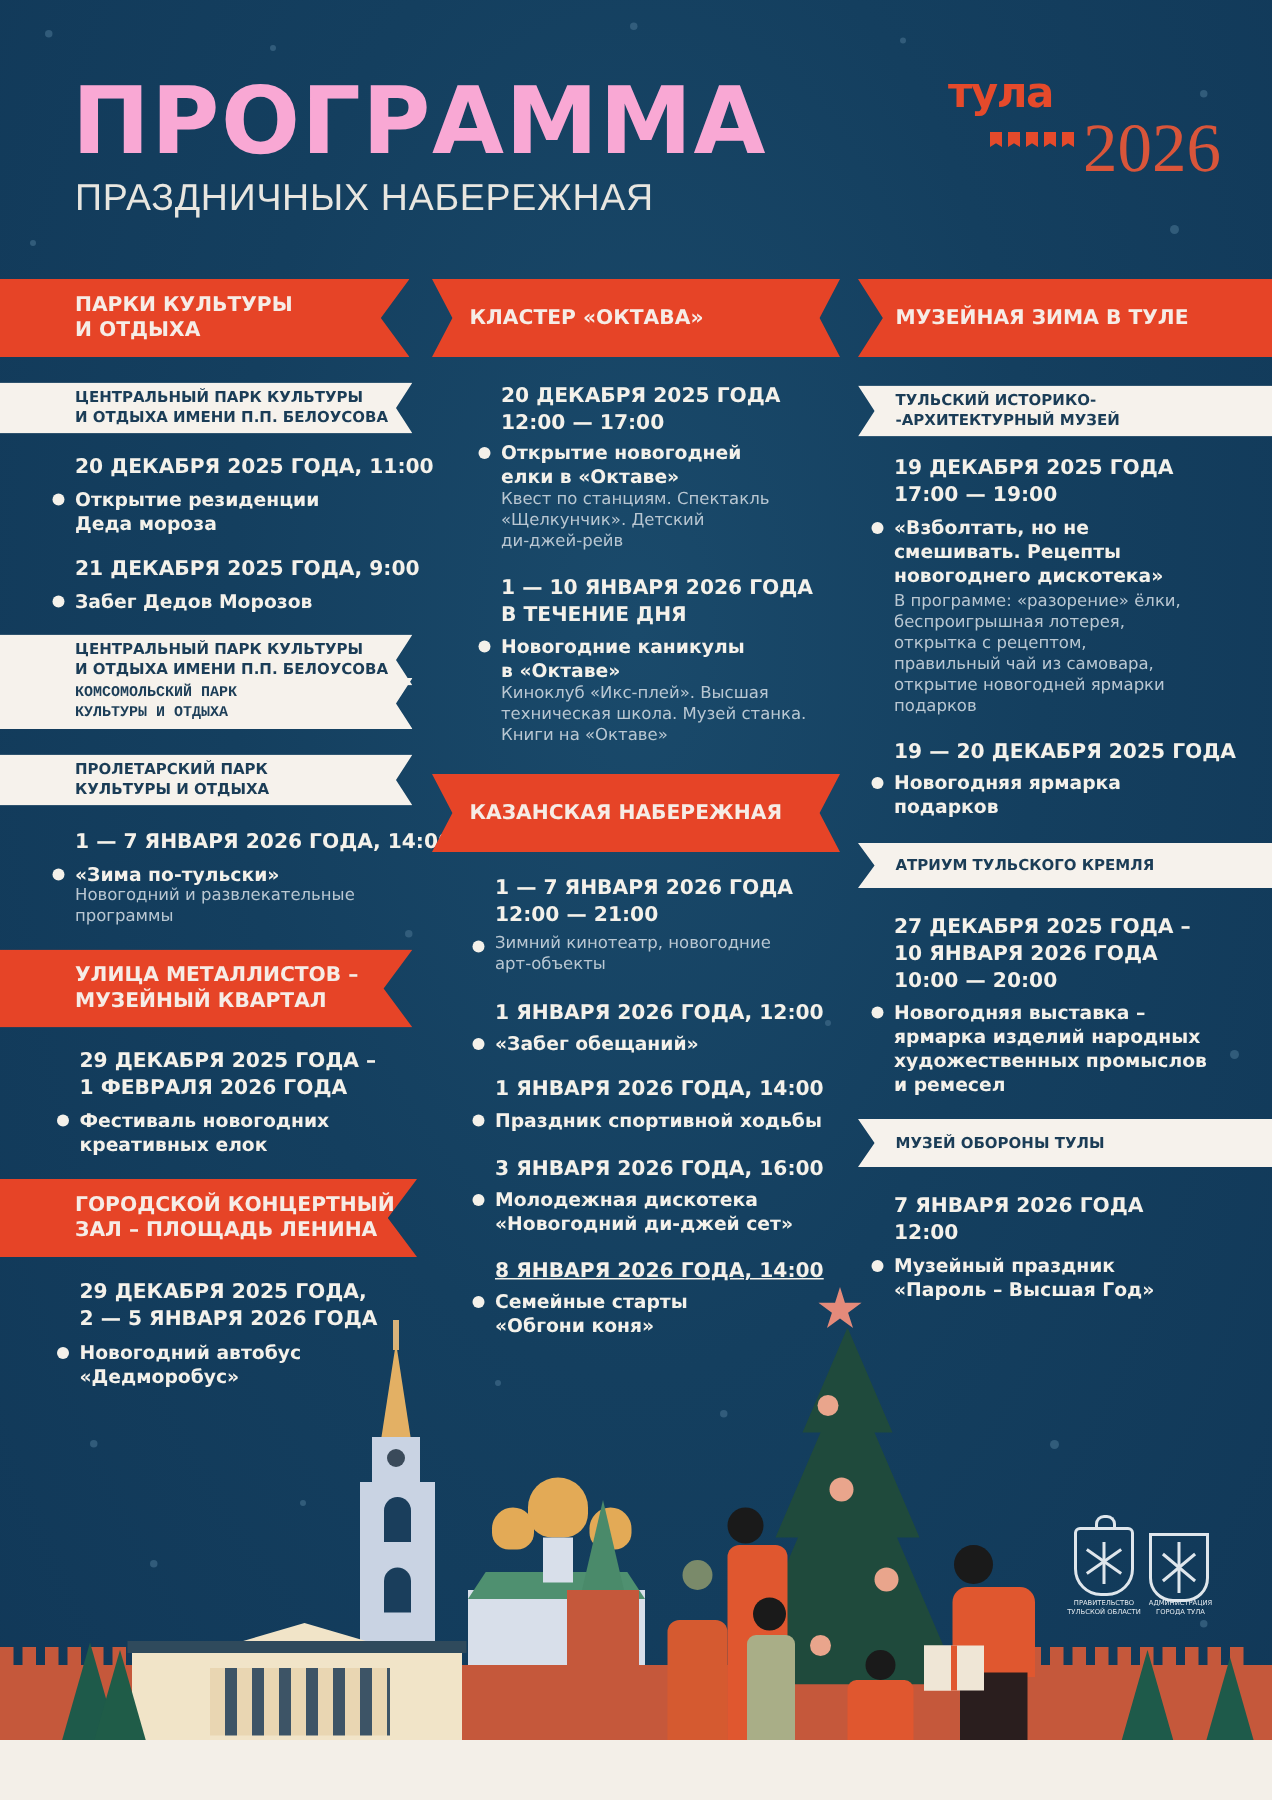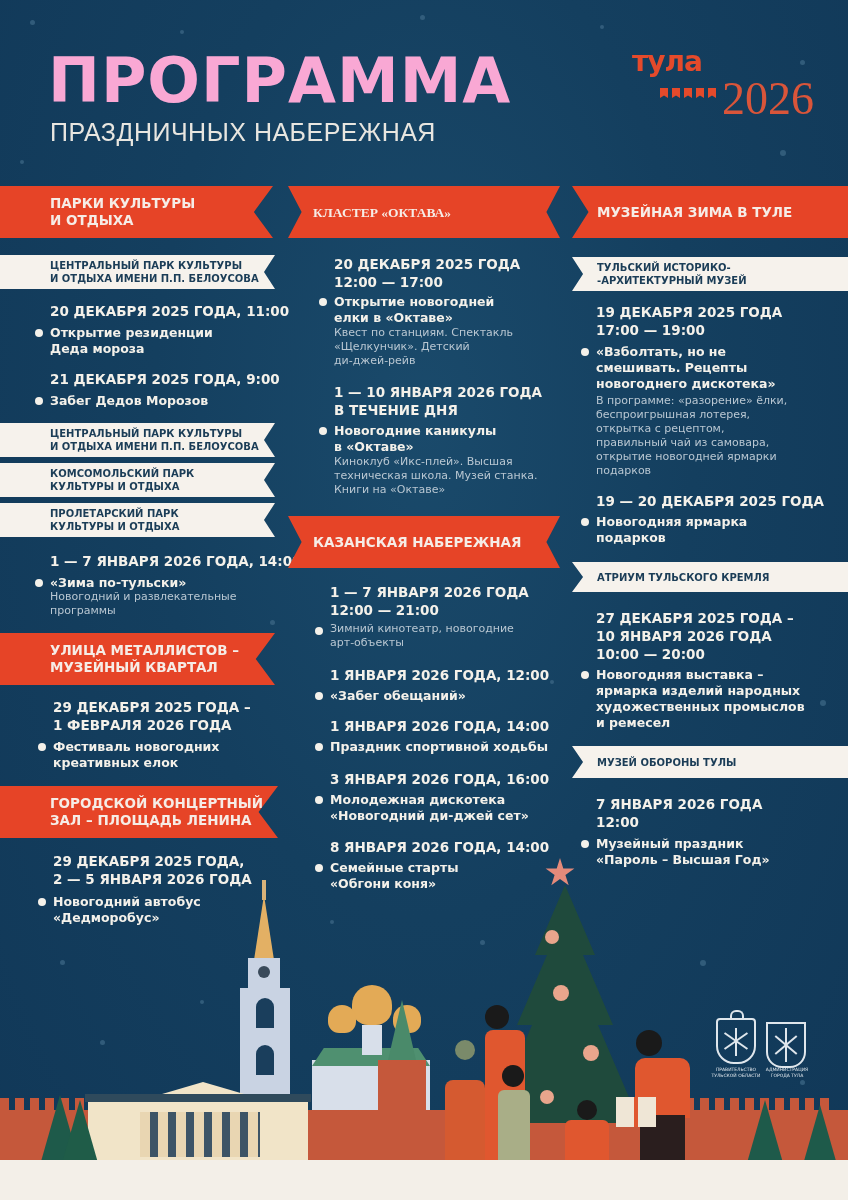--- a/index.html
+++ b/index.html
@@ -132,21 +132,21 @@
 </div>
 <div class="date" style="left:50px;top:302px;">20 ДЕКАБРЯ 2025 ГОДА, 11:00</div>
 <div class="event" style="left:50px;top:325px;">Открытие резиденции
 Деда мороза</div>
 <div class="date" style="left:50px;top:370px;">21 ДЕКАБРЯ 2025 ГОДА, 9:00</div>
 <div class="event" style="left:50px;top:393px;">Забег Дедов Морозов</div>
 <div class="ribbon-white left" style="left:0;top:423px;width:275px;height:34px;padding-left:50px;">
   <span style="white-space:pre-line">ЦЕНТРАЛЬНЫЙ ПАРК КУЛЬТУРЫ
 И ОТДЫХА ИМЕНИ П.П. БЕЛОУСОВА</span>
 </div>
-<div class="ribbon-white left" style="left:0;top:463px;width:275px;height:34px;padding-left:50px;">
+<div class="ribbon-white left" style="left:0;top:452px;width:275px;height:34px;padding-left:50px;font-family:Liberation Mono, monospace;">
   <span style="white-space:pre-line">КОМСОМОЛЬСКИЙ ПАРК
 КУЛЬТУРЫ И ОТДЫХА</span>
 </div>
 <div class="ribbon-white left" style="left:0;top:503px;width:275px;height:34px;padding-left:50px;">
   <span style="white-space:pre-line">ПРОЛЕТАРСКИЙ ПАРК
 КУЛЬТУРЫ И ОТДЫХА</span>
 </div>
 <div class="date" style="left:50px;top:552px;">1 — 7 ЯНВАРЯ 2026 ГОДА, 14:00</div>
 <div class="event" style="left:50px;top:575px;">«Зима по-тульски»</div>
 <div class="desc" style="left:50px;top:590px;">Новогодний и развлекательные
@@ -163,21 +163,21 @@
 
 <div class="ribbon-red left" style="left:0;top:786px;width:278px;height:52px;padding-left:50px;">
   <span style="white-space:pre-line">ГОРОДСКОЙ КОНЦЕРТНЫЙ
 ЗАЛ – ПЛОЩАДЬ ЛЕНИНА</span>
 </div>
 <div class="date" style="left:53px;top:852px;">29 ДЕКАБРЯ 2025 ГОДА,
 2 — 5 ЯНВАРЯ 2026 ГОДА</div>
 <div class="event" style="left:53px;top:894px;">Новогодний автобус
 «Дедморобус»</div>
 
-<div class="ribbon-red both" style="left:288px;top:186px;width:272px;height:52px;padding-left:25px;font-family:Liberation Serif, serif;">
+<div class="ribbon-red both" style="left:288px;top:186px;width:272px;height:52px;padding-left:25px;">
   <span>КЛАСТЕР «ОКТАВА»</span>
 </div>
 <div class="date" style="left:334px;top:255px;">20 ДЕКАБРЯ 2025 ГОДА
 12:00 — 17:00</div>
 <div class="event" style="left:334px;top:294px;">Открытие новогодней
 елки в «Октаве»</div>
 <div class="desc" style="left:334px;top:326px;">Квест по станциям. Спектакль
 «Щелкунчик». Детский
 ди-джей-рейв</div>
 <div class="date" style="left:334px;top:383px;">1 — 10 ЯНВАРЯ 2026 ГОДА
@@ -196,21 +196,21 @@
 <div class="event" style="left:330px;top:623px;"></div>
 <div class="desc" style="left:330px;top:622px;">Зимний кинотеатр, новогодние
 арт-объекты</div>
 <div class="date" style="left:330px;top:666px;">1 ЯНВАРЯ 2026 ГОДА, 12:00</div>
 <div class="event" style="left:330px;top:688px;">«Забег обещаний»</div>
 <div class="date" style="left:330px;top:717px;">1 ЯНВАРЯ 2026 ГОДА, 14:00</div>
 <div class="event" style="left:330px;top:739px;">Праздник спортивной ходьбы</div>
 <div class="date" style="left:330px;top:770px;">3 ЯНВАРЯ 2026 ГОДА, 16:00</div>
 <div class="event" style="left:330px;top:792px;">Молодежная дискотека
 «Новогодний ди-джей сет»</div>
-<div class="date" style="left:330px;top:838px;">8 ЯНВАРЯ 2026 ГОДА, 14:00</div>
+<div class="date" style="left:330px;top:838px;text-decoration:underline;">8 ЯНВАРЯ 2026 ГОДА, 14:00</div>
 <div class="event" style="left:330px;top:860px;">Семейные старты
 «Обгони коня»</div>
 
 <div class="ribbon-red both" style="left:572px;top:186px;width:276px;height:52px;padding-left:25px;clip-path:polygon(0 0,100% 0,100% 100%,0 100%,6% 50%);">
   <span>МУЗЕЙНАЯ ЗИМА В ТУЛЕ</span>
 </div>
 <div class="ribbon-white right" style="left:572px;top:257px;width:276px;height:34px;padding-left:25px;">
   <span style="white-space:pre-line">ТУЛЬСКИЙ ИСТОРИКО-
 -АРХИТЕКТУРНЫЙ МУЗЕЙ</span>
 </div>

